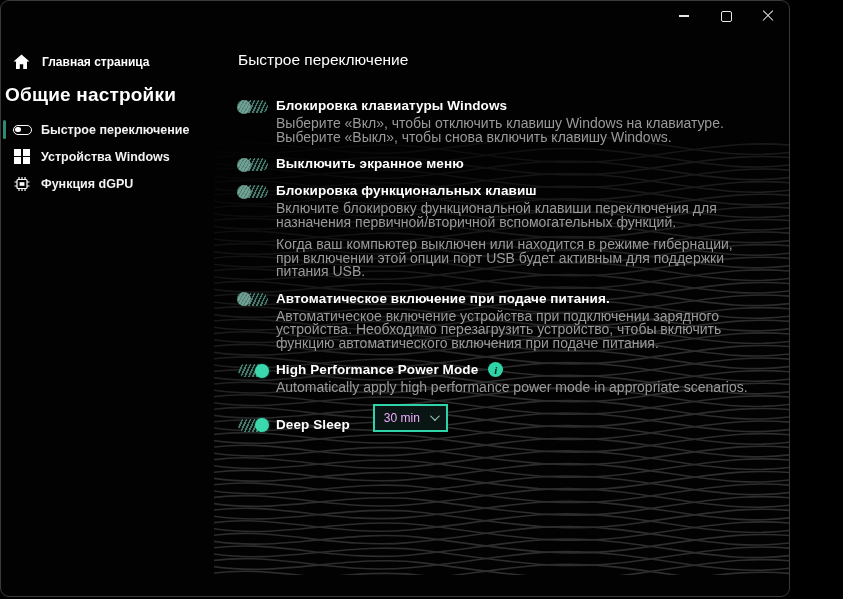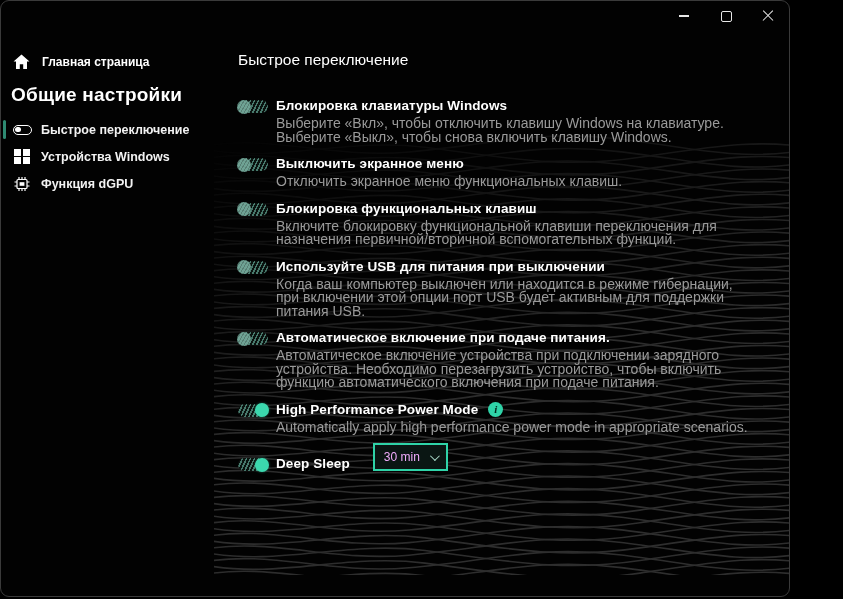--- a/index.html
+++ b/index.html
@@ -14,21 +14,21 @@
   .glyph-max{width:9px;height:9px;border:1.2px solid #e8e8e8;border-radius:2px;}
   .glyph-close{position:relative;width:12px;height:12px;}
   .glyph-close::before,.glyph-close::after{content:"";position:absolute;left:-1px;top:5.4px;width:14px;height:1.3px;background:#e8e8e8;}
   .glyph-close::before{transform:rotate(45deg);}
   .glyph-close::after{transform:rotate(-45deg);}
 
   
   .sidebar{position:absolute;left:0;top:48px;width:222px;z-index:2;}
   .home-row{display:flex;align-items:center;gap:11px;padding:2px 0 2px 10px;height:22px;cursor:pointer;}
   .home-label{color:#fff;font-size:12px;font-weight:700;}
-  .section-title{color:#fff;font-size:19px;font-weight:700;padding:9px 0 10px 10px;letter-spacing:.2px;}
+  .section-title{color:#fff;font-size:19px;font-weight:700;padding:9px 0 10px 4px;letter-spacing:.2px;}
   .nav-item{position:relative;display:flex;align-items:center;gap:9px;height:27px;padding-left:11px;cursor:pointer;}
   .nav-label{color:#f2f2f2;font-size:12.5px;font-weight:600;}
   .sel-bar{position:absolute;left:2px;top:4px;width:3px;height:19px;background:#2e8a72;border-radius:2px;display:none;}
   .nav-item.selected .sel-bar{display:block;}
   .nav-icon{width:20px;height:20px;display:flex;align-items:center;justify-content:center;flex:0 0 20px;}
   .tgl-icon{width:19px;height:10px;border:1.4px solid #fff;border-radius:6px;position:relative;box-sizing:border-box;}
   .tgl-icon::after{content:"";position:absolute;left:1.5px;top:1.1px;width:5.5px;height:5.5px;border-radius:50%;background:#fff;}
   .win-icon{display:grid;grid-template-columns:7px 7px;grid-template-rows:7px 7px;gap:1.6px;}
   .win-icon span{background:#fff;}
 
@@ -230,42 +230,34 @@
   </div>
 
   <div class="setting">
     <div class="setting-row">
       <span class="toggle off">
               <span class="knob"></span>
             </span>
       <span class="setting-label">Выключить экранное меню</span>
 
     </div>
-    <div class="setting-desc">Отключить экранное меню функциональных клавиш.</div>
   </div>
 
   <div class="setting">
     <div class="setting-row">
       <span class="toggle off">
               <span class="knob"></span>
             </span>
       <span class="setting-label">Блокировка функциональных клавиш</span>
 
     </div>
     <div class="setting-desc">Включите блокировку функциональной клавиши переключения для назначения первичной/вторичной вспомогательных функций.</div>
   </div>
 
   <div class="setting">
-    <div class="setting-row">
-      <span class="toggle off">
-              <span class="knob"></span>
-            </span>
-      <span class="setting-label">Используйте USB для питания при выключении</span>
-
-    </div>
     <div class="setting-desc">Когда ваш компьютер выключен или находится в режиме гибернации, при включении этой опции порт USB будет активным для поддержки питания USB.</div>
   </div>
 
   <div class="setting">
     <div class="setting-row">
       <span class="toggle off">
               <span class="knob"></span>
             </span>
       <span class="setting-label">Автоматическое включение при подаче питания.</span>
 

